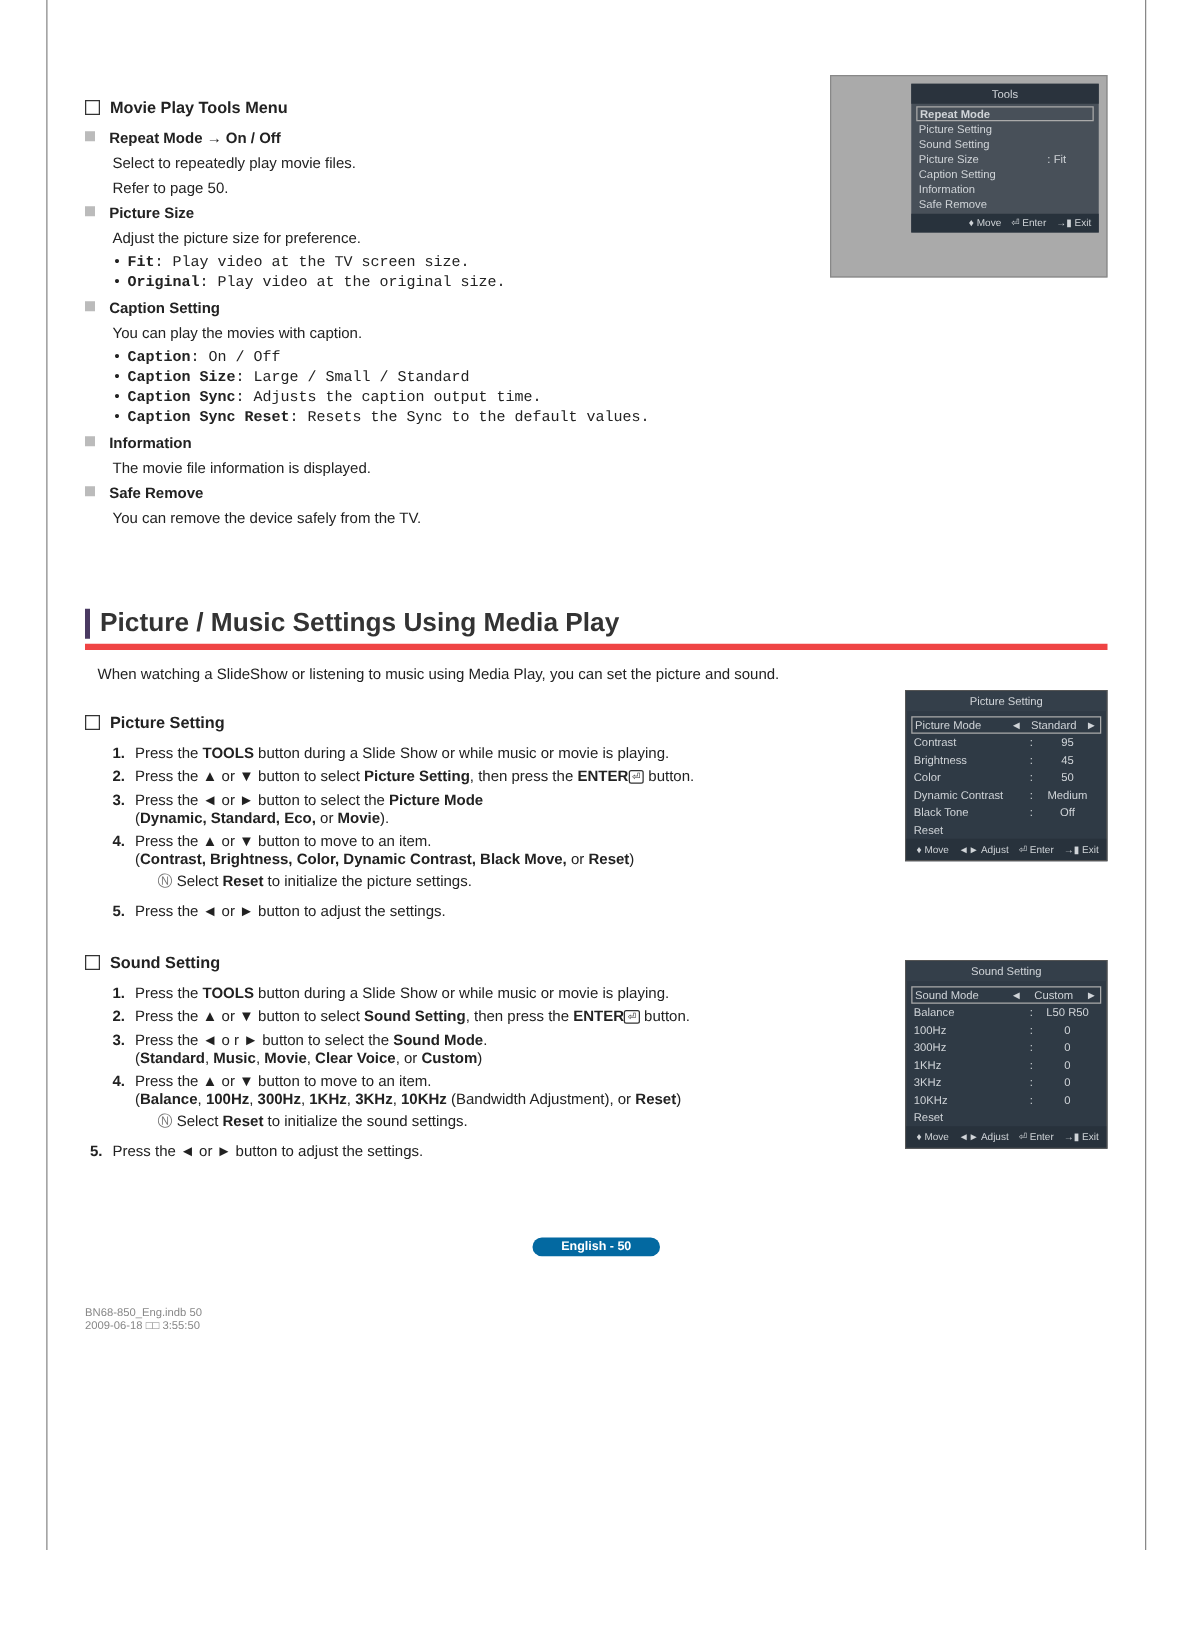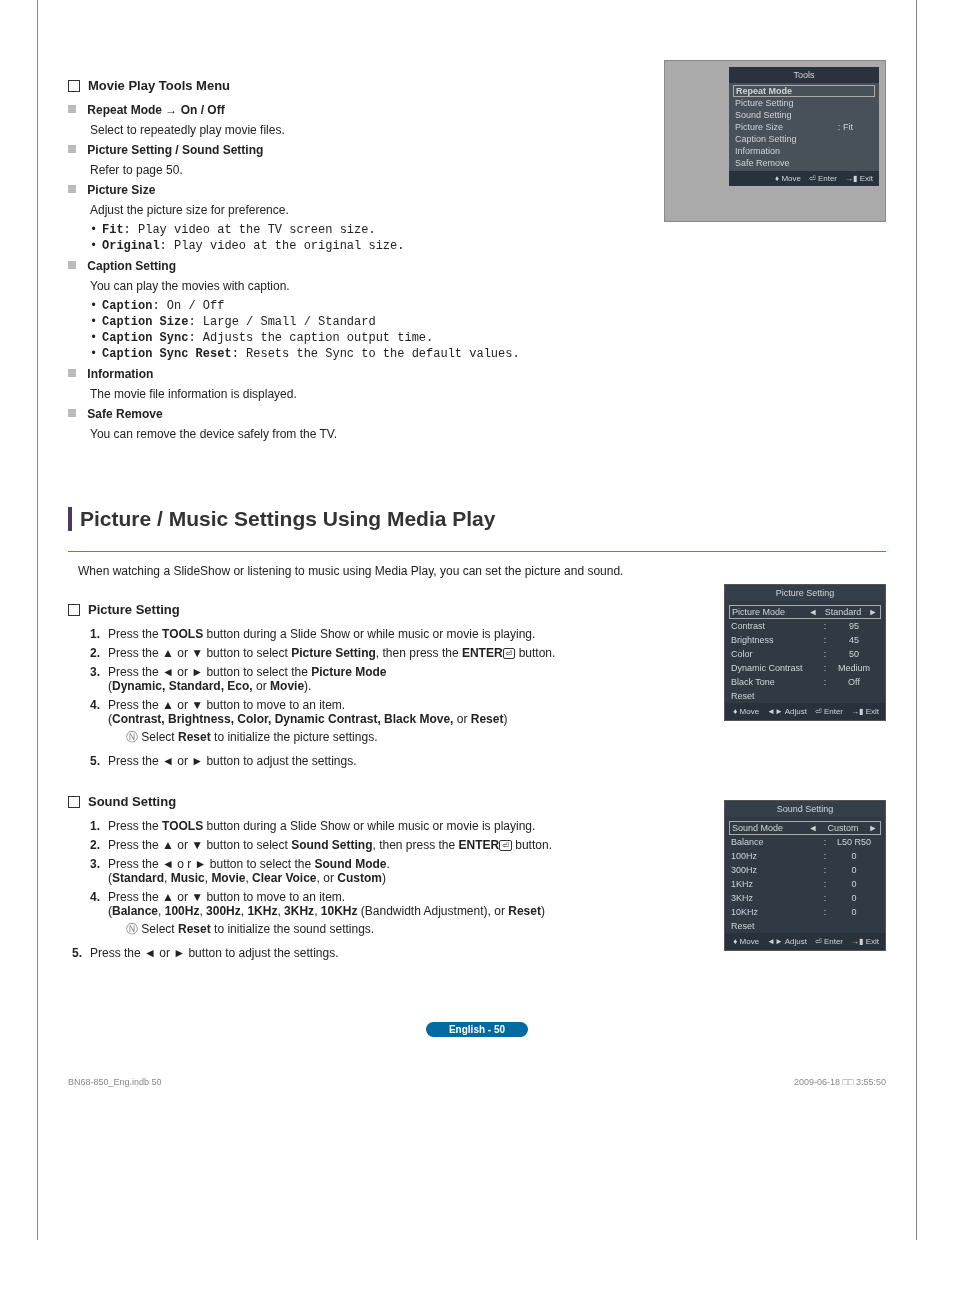--- a/index.html
+++ b/index.html
@@ -60,22 +60,22 @@
   }
   .bullet-list .bl::before {
     content: "•";
     display: inline-block;
     width: 12px;
   }
   .major-heading-wrap {
     margin-top: 60px;
     display: flex;
     align-items: stretch;
-    border-bottom: 1px solid #ef4444;
-    padding-bottom: 20px;
+    border-bottom: 5px solid #ef4444;
+    padding-bottom: 4px;
   }
   .major-heading-wrap .accent {
     width: 4px;
     background: #4a3a62;
     margin-right: 8px;
   }
   .major-heading {
     font-size: 21px;
     font-weight: bold;
     color: #333;
@@ -201,20 +201,21 @@
     padding: 2px 6px;
     font-size: 10px;
     font-weight: bold;
   }
   .print-foot {
     display: flex;
     justify-content: space-between;
     font-size: 9px;
     color: #888;
     margin-top: 40px;
+    flex-direction: column;
   }
   .glyph { font-family: "Segoe UI Symbol", Arial; }
   .enter-icon {
     display: inline-block;
     border: 1px solid #333;
     border-radius: 2px;
     font-size: 8px;
     padding: 0 2px;
     vertical-align: 1px;
   }
@@ -230,24 +231,20 @@
         <span class="q-icon"></span>
         <span>Movie Play Tools Menu</span>
       </div>
 
       <div class="sub-item">
         <span class="sq"></span>
         <span class="title">Repeat Mode → On / Off</span>
       </div>
       <div class="sub-desc">Select to repeatedly play movie files.</div>
 
-      <div class="sub-item">
-        <span class="sq"></span>
-        <span class="title">Picture Setting / Sound Setting</span>
-      </div>
       <div class="sub-desc">Refer to page 50.</div>
 
       <div class="sub-item">
         <span class="sq"></span>
         <span class="title">Picture Size</span>
       </div>
       <div class="sub-desc">Adjust the picture size for preference.</div>
       <div class="bullet-list">
         <div class="bl"><span class="b">Fit</span><span>: Play video at the TV screen size.</span></div>
         <div class="bl"><span class="b">Original</span><span>: Play video at the original size.</span></div>

